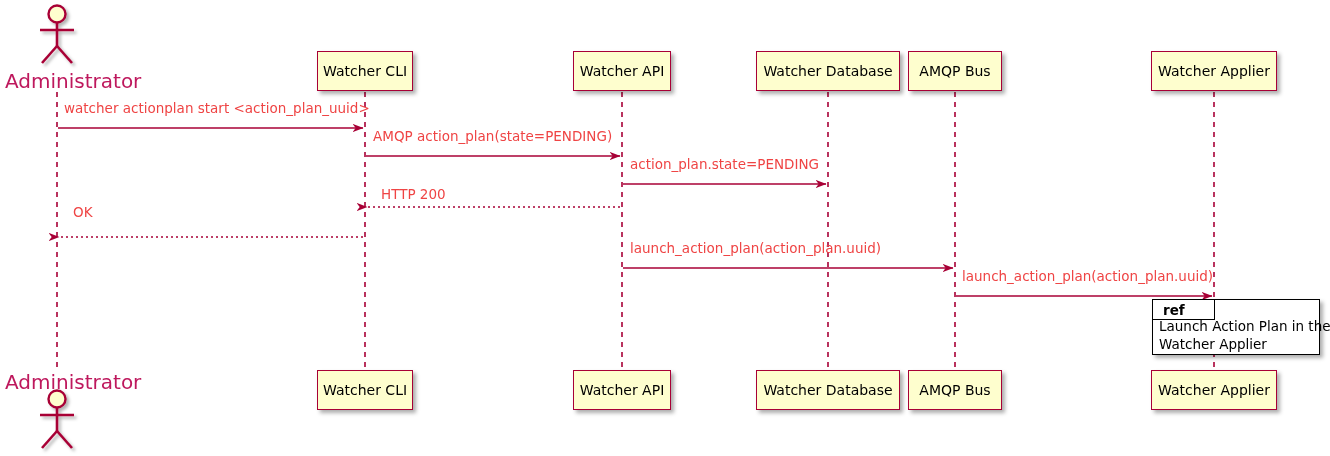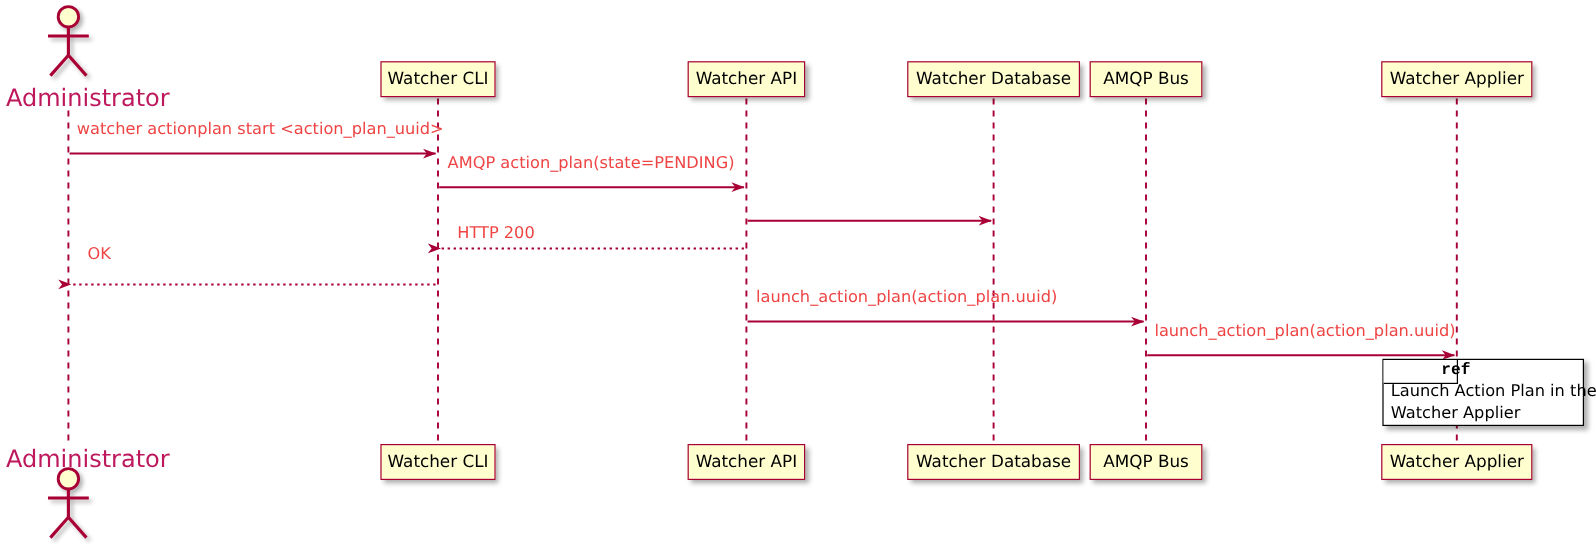--- a/index.html
+++ b/index.html
@@ -27,21 +27,21 @@
   
   .participant {
     position: absolute;
     background: #FEFECE;
     border: 1.5px solid #A80036;
     box-sizing: border-box;
     box-shadow: 3px 3px 4px rgba(0,0,0,0.32);
     display: flex;
     align-items: center;
     justify-content: center;
-    height: 30px;
+    height: 40px;
     font-size: 14px;
     color: #000000;
     white-space: nowrap;
     padding: 0 9px;
   }
   .actor-label {
     position: absolute;
     font-size: 20px;
     color: #be185d;
     white-space: nowrap;
@@ -169,25 +169,26 @@
   </div>
   <div class="participant" style="left:908px; top:370px; width:94px;">
     <span>AMQP Bus</span>
   </div>
   <div class="participant" style="left:1151px; top:370px; width:126px;">
     <span>Watcher Applier</span>
   </div>
 
   <div class="msg-label" style="left:64px; top:100px;">watcher actionplan start &lt;action_plan_uuid&gt;</div>
   <div class="msg-label" style="left:373px; top:128px;">AMQP action_plan(state=PENDING)</div>
+  <div class="msg-label" style="left:630px; top:156px;">action_plan.state=PENDING</div>
   <div class="msg-label" style="left:381px; top:186px;">HTTP 200</div>
   <div class="msg-label" style="left:73px; top:204px;">OK</div>
   <div class="msg-label" style="left:630px; top:240px;">launch_action_plan(action_plan.uuid)</div>
   <div class="msg-label" style="left:962px; top:268px;">launch_action_plan(action_plan.uuid)</div>
 
   <div class="ref-box" style="left:1152px; top:299px; width:168px; height:56px;">
     <div class="ref-tab" style="width:62px;"></div>
   </div>
-  <div class="ref-tab-label" style="left:1201px; top:302px;font-family:Liberation Mono, monospace;">ref</div>
+  <div class="ref-tab-label" style="left:1163px; top:302px;">ref</div>
   <div class="ref-text" style="left:1159px; top:318px;">Launch Action Plan in the</div>
   <div class="ref-text" style="left:1159px; top:336px;">Watcher Applier</div>
 
 </div>
 
 </body></html>

